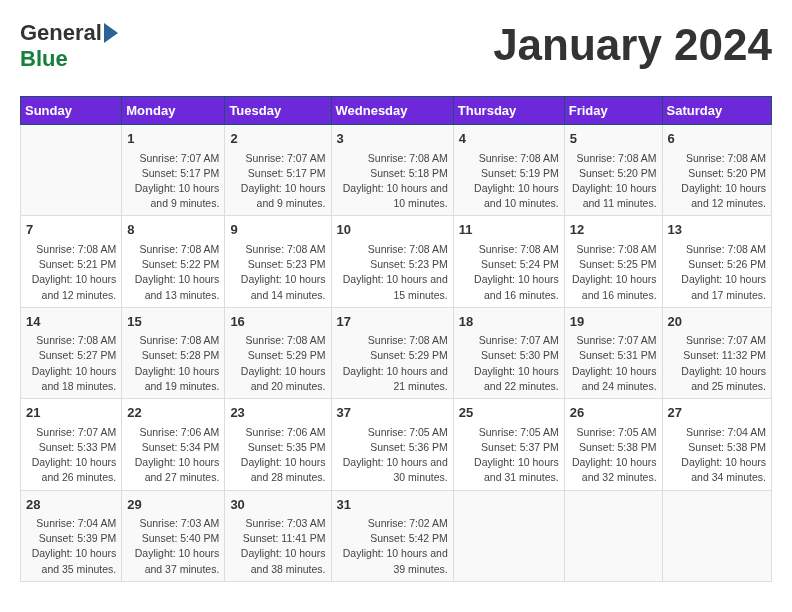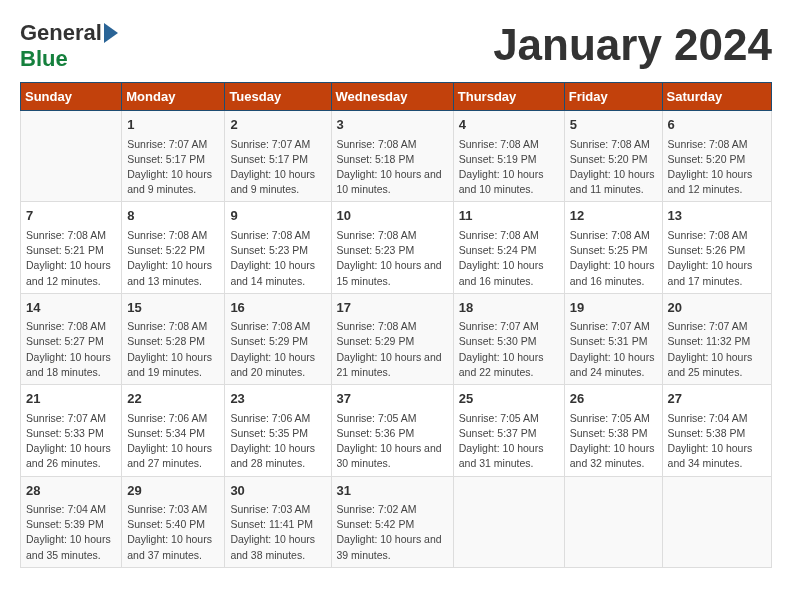--- a/index.html
+++ b/index.html
@@ -7,21 +7,21 @@
       font-family: Arial, sans-serif;
       background: #fff;
       width: 792px;
       min-height: 612px;
       padding: 20px;
     }
     .header {
       display: flex;
       justify-content: space-between;
       align-items: flex-start;
-      margin-bottom: 10px;
+      margin-bottom: 24px;
     }
     .logo {
       display: flex;
       flex-direction: column;
       align-items: flex-start;
     }
     .logo-top {
       display: flex;
       align-items: center;
     }
@@ -54,21 +54,21 @@
     .location {
       font-size: 16px;
       color: #555;
     }
     table {
       width: 100%;
       border-collapse: collapse;
       font-size: 11px;
     }
     thead tr {
-      background-color: #c2410c;
+      background-color: #6d28d9;
       color: #fff;
     }
     thead th {
       padding: 6px 4px;
       text-align: left;
       font-size: 13px;
       font-weight: bold;
       border: 1px solid #1e4d73;
     }
     tbody tr {
@@ -92,20 +92,21 @@
       font-size: 13px;
       font-weight: bold;
       color: #333;
       display: block;
       margin-bottom: 2px;
     }
     .cell-content {
       font-size: 10.5px;
       color: #444;
       line-height: 1.45;
+      text-align: right;
     }
     .empty-cell {
       background: #f9f9f9;
     }
   </style>
 </head>
 <body>
 
 <div class="header">
   <div class="logo">

